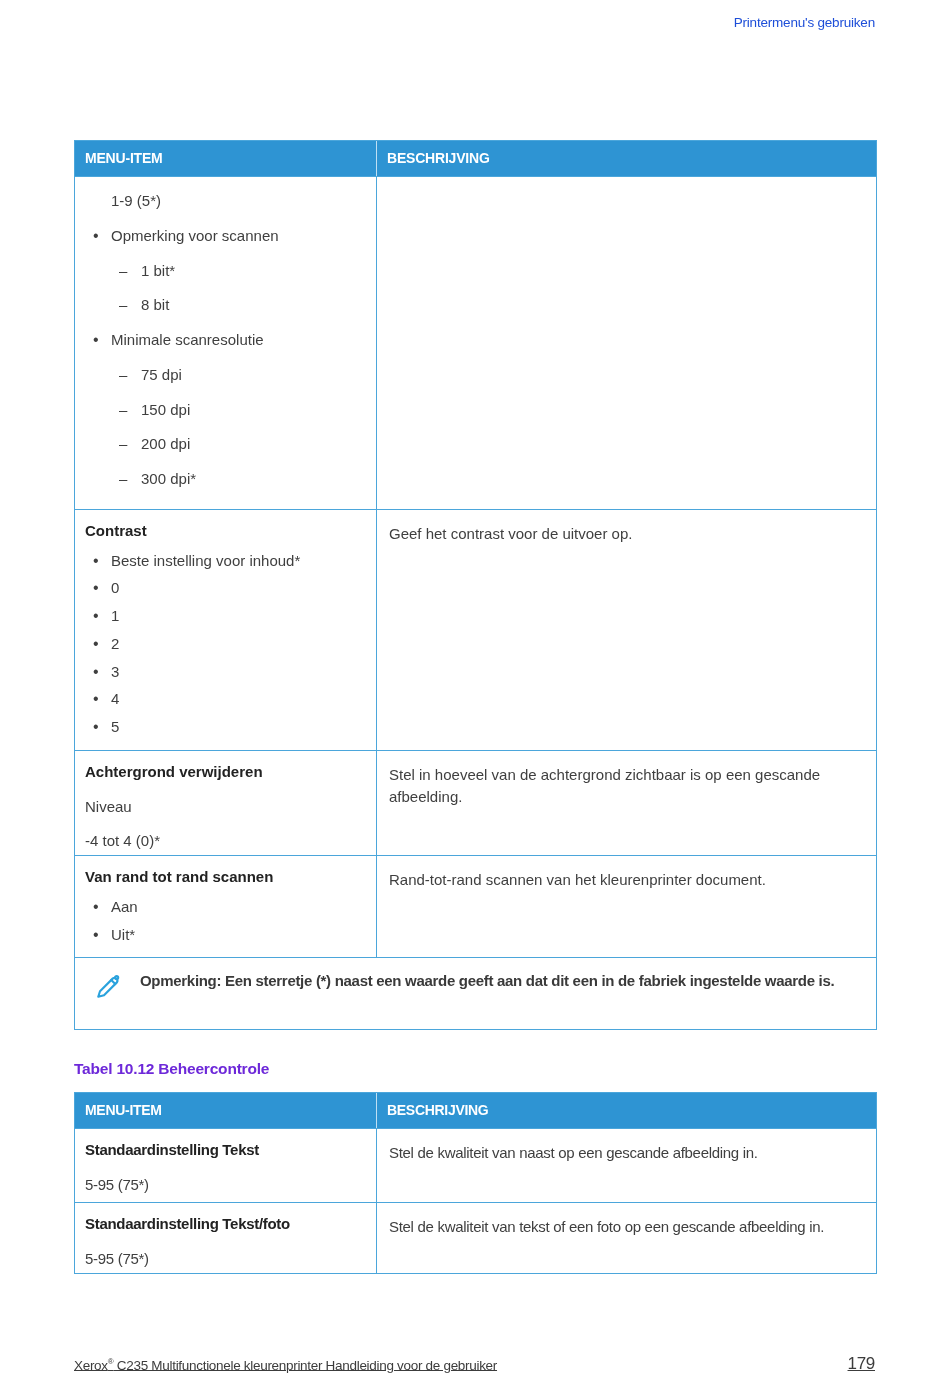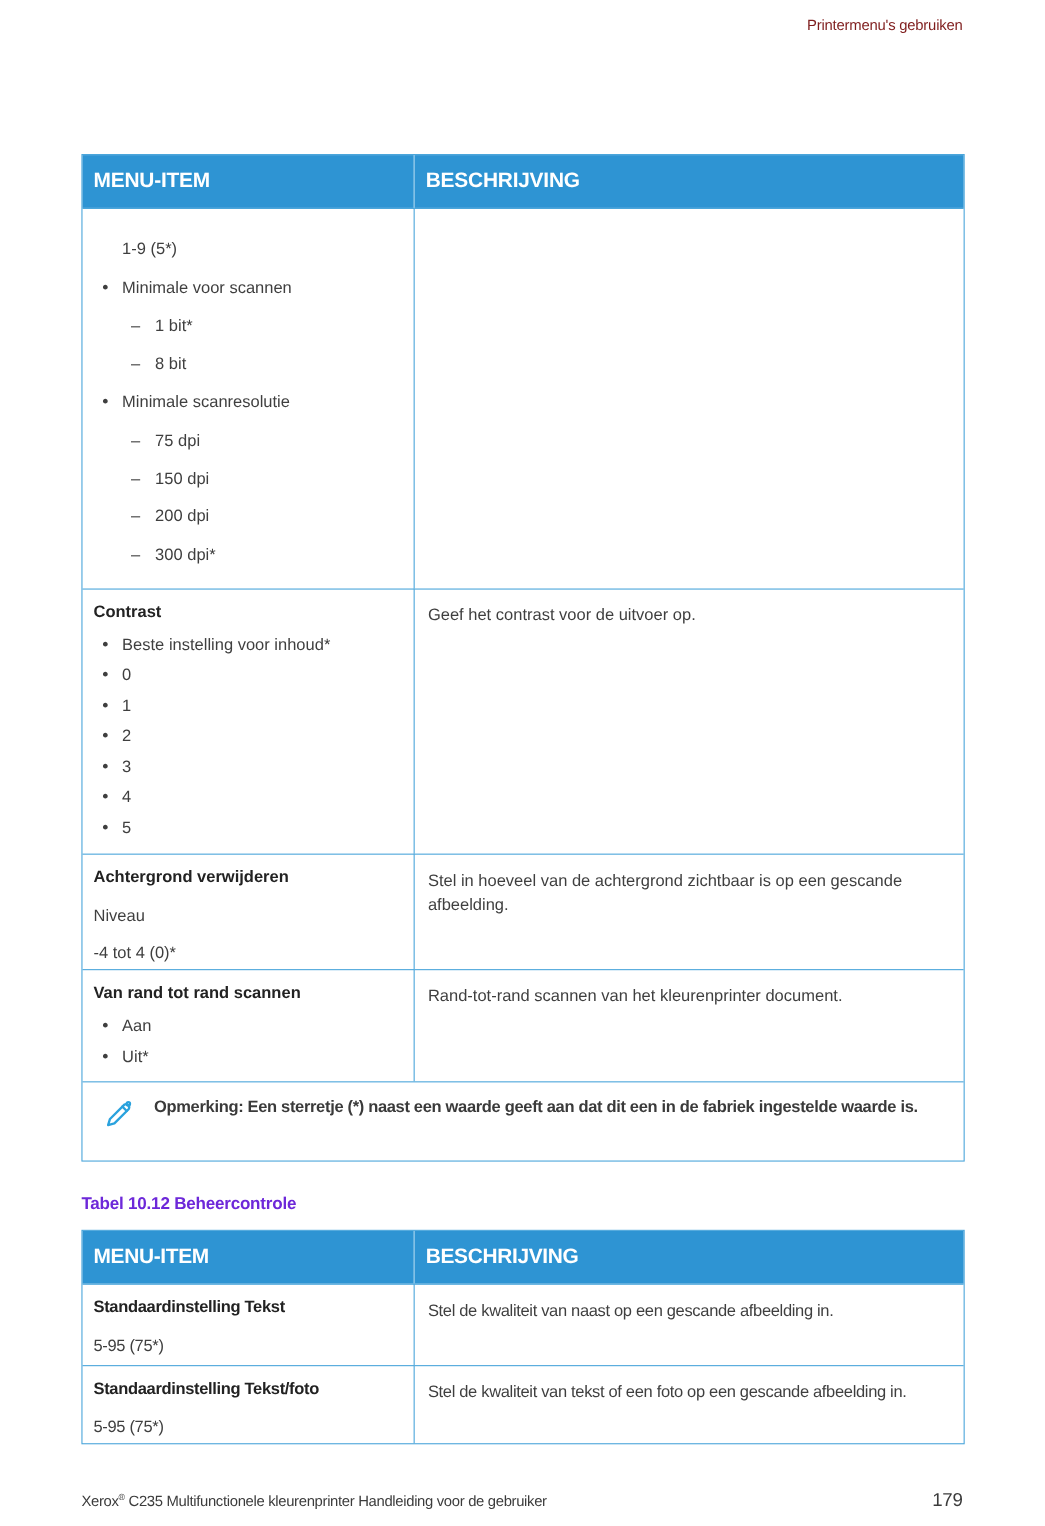--- a/index.html
+++ b/index.html
@@ -11,53 +11,53 @@
   }
   *{margin:0;padding:0;box-sizing:border-box;}
   html,body{background:#ffffff;}
   body{
     width:950px;height:1387px;position:relative;
     font-family:"Liberation Sans","DejaVu Sans",sans-serif;
     color:var(--text-gray);
   }
   .page-header{
     position:absolute;top:15px;right:75px;
-    font-size:13.5px;color:#7f1d1d;letter-spacing:-0.2px;
+    font-size:13.5px;color:#1d4ed8;letter-spacing:-0.2px;
   }
   .content{position:absolute;left:74px;top:140px;width:801px;}
   table.menu-table{
     width:801px;table-layout:fixed;
     border:1.5px solid var(--border-blue);
     border-spacing:0;border-collapse:separate;
     font-size:15px;line-height:1.25;
   }
   col.c1{width:302px;} col.c2{width:499px;}
   th{
     background:var(--accent-blue);color:#ffffff;
-    font-size:19px;font-weight:700;letter-spacing:-0.2px;
-    text-align:left;height:48px;padding:0 0 0 10px;vertical-align:middle;
+    font-size:14px;font-weight:700;letter-spacing:-0.2px;
+    text-align:left;height:35px;padding:0 0 0 10px;vertical-align:middle;
   }
   th:first-child{border-right:1.5px solid #bfe0f4;}
   tbody td{
     vertical-align:top;border-top:1.5px solid var(--border-blue);
   }
   td.menu-cell{padding:12px 10px 4px 10px;border-right:1.5px solid var(--border-blue);}
   td.desc-cell{padding:13px 12px 4px 12px;color:var(--text-gray);line-height:1.5;}
   
   .it{position:relative;margin:0 0 9px 0;}
   .it-title{font-weight:700;color:var(--title-dark);margin:0 0 11px 0;}
   .it-para{margin:16px 0 0 0;}
   .it-indent{padding-left:26px;}
   .it-bullet{padding-left:26px;}
   .it-bullet::before{content:"\2022";position:absolute;left:8px;top:-1px;font-size:16px;color:var(--text-gray);}
   .it-dash{padding-left:56px;}
   .it-dash::before{content:"\2013";position:absolute;left:34px;}
   
   #t1body tr:nth-child(1) .it{margin:0 0 16px 0;}
-  #t1body tr:nth-child(1) .it-indent{margin-top:16px;}
+  #t1body tr:nth-child(1) .it-indent{margin-top:3px;}
   
   #t1body tr:nth-child(1){height:306px;}
   #t1body tr:nth-child(2){height:222px;}
   #t1body tr:nth-child(3){height:105px;}
   #t1body tr:nth-child(4){height:91px;}
   #t2body tr:nth-child(1){height:74px;margin-top:21px;}
   #t2body tr:nth-child(2){height:68px;}
   
   tr.note-row{height:72px;font-weight:bold;}
   tr.note-row td{border-top:1.5px solid var(--border-blue);padding:12px 14px 10px 18px;}
@@ -66,21 +66,21 @@
   .note-icon svg{width:30px;height:30px;display:block;}
   .note-text{font-size:15px;letter-spacing:-0.3px;line-height:1.5;color:#3a3a3a;max-width:715px;}
   
   .condensed, .condensed td, .condensed th{letter-spacing:-0.3px;}
   .table2-caption{
     margin:30px 0 14px 0;font-size:15.5px;font-weight:700;color:#6d28d9;letter-spacing:-0.2px;
   }
   .page-footer{
     position:absolute;left:74px;right:75px;bottom:13px;
     display:flex;justify-content:space-between;align-items:baseline;
-    font-size:13.5px;color:#3c3c3c;letter-spacing:-0.3px;
+    font-size:13.5px;color:#3c3c3c;letter-spacing:-0.3px;text-decoration:underline;
   }
   .page-footer sup{font-size:8px;vertical-align:super;}
   .page-num{font-size:17px;}
 </style>
 </head>
 <body>
 
 <div class="page-header">Printermenu's gebruiken</div>
 
 <div class="content">
@@ -93,21 +93,21 @@
     <thead>
       <tr>
         <th>MENU-ITEM</th>
         <th>BESCHRIJVING</th>
       </tr>
     </thead>
     <tbody id="t1body">
         <tr>
           <td class="menu-cell">
             <div class="it it-indent">1-9 (5*)</div>
-            <div class="it it-bullet">Minimale voor scannen</div>
+            <div class="it it-bullet">Opmerking voor scannen</div>
             <div class="it it-dash">1 bit*</div>
             <div class="it it-dash">8 bit</div>
             <div class="it it-bullet">Minimale scanresolutie</div>
             <div class="it it-dash">75 dpi</div>
             <div class="it it-dash">150 dpi</div>
             <div class="it it-dash">200 dpi</div>
             <div class="it it-dash">300 dpi*</div>
           </td>
           <td class="desc-cell"></td>
         </tr>

